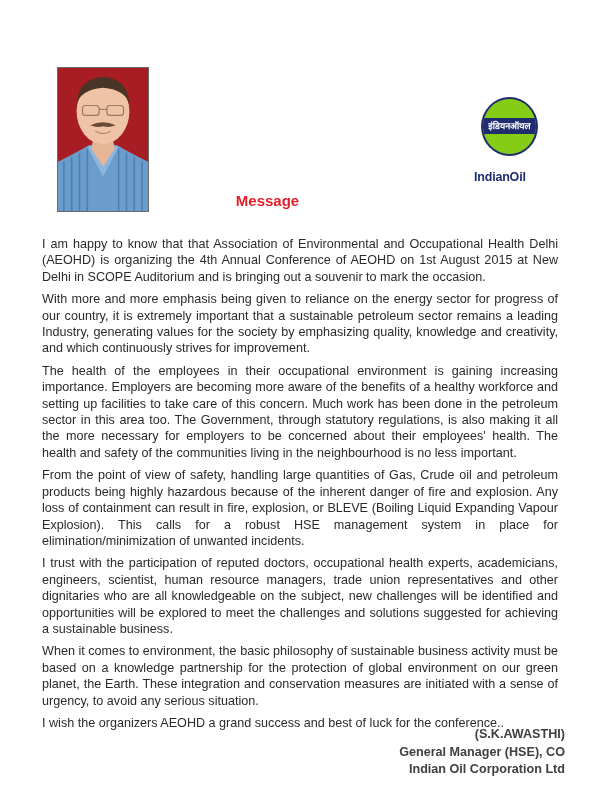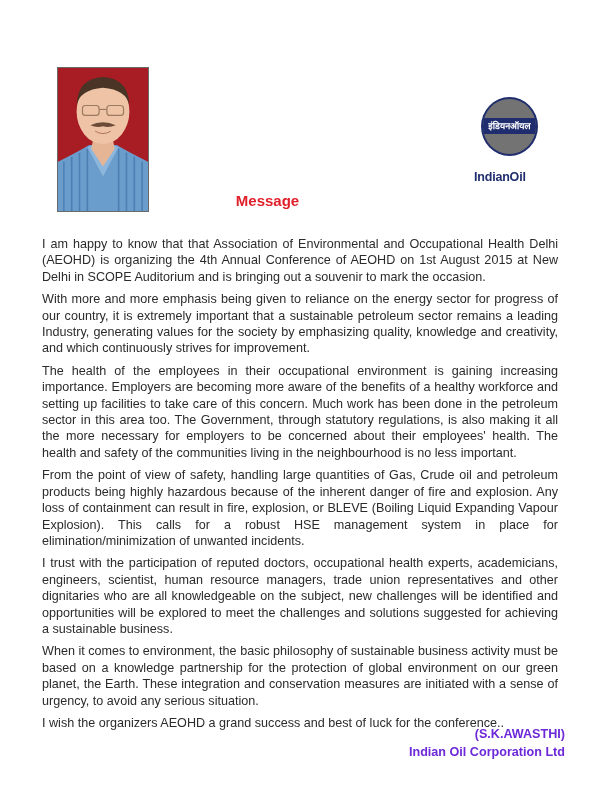--- a/index.html
+++ b/index.html
@@ -41,21 +41,21 @@
       width: 57px;
       height: 59px;
       border-radius: 50%;
       background: #1f2d6e;
       overflow: hidden;
     }
     .logo-circle .orange {
       position: absolute;
       left: 2px; top: 2px; right: 2px; bottom: 2px;
       border-radius: 50%;
-      background: #737373;
+      background: #84cc16;
       overflow: hidden;
     }
     .logo-band {
       position: absolute;
       left: 0; right: 0;
       top: 19px;
       height: 16px;
       background: #1f2d6e;
       color: #ffffff;
       font-size: 9px;
@@ -101,21 +101,21 @@
       text-align: justify;
     }
     .signature {
       position: absolute;
       right: 50px;
       top: 726px;
       text-align: right;
       font-size: 12.6px;
       font-weight: bold;
       line-height: 17.5px;
-      color: #6d28d9;
+      color: #404040;
     }
     .signature div { white-space: nowrap; }
   </style>
 </head>
 <body>
 
 <div class="photo">
   <svg viewBox="0 0 92 145" preserveAspectRatio="none">
     <rect x="0" y="0" width="92" height="145" fill="#a81c24"></rect>
 
@@ -167,14 +167,15 @@
   <p>With more and more emphasis being given to reliance on the energy sector for progress of our country, it is extremely important that a sustainable petroleum sector remains a leading Industry, generating values for the society by emphasizing quality, knowledge and creativity, and which continuously strives for improvement.</p>
   <p>The health of the employees in their occupational environment is gaining increasing importance. Employers are becoming more aware of the benefits of a healthy workforce and setting up facilities to take care of this concern. Much work has been done in the petroleum sector in this area too. The Government, through statutory regulations, is also making it all the more necessary for employers to be concerned about their employees' health. The health and safety of the communities living in the neighbourhood is no less important.</p>
   <p>From the point of view of safety, handling large quantities of Gas, Crude oil and petroleum products being highly hazardous because of the inherent danger of fire and explosion.  Any loss of containment can result in fire, explosion, or BLEVE (Boiling Liquid Expanding Vapour Explosion).   This calls for a robust HSE management system in place for elimination/minimization of unwanted incidents.</p>
   <p>I trust with the participation of reputed doctors, occupational health experts, academicians, engineers, scientist, human resource managers, trade union representatives and other dignitaries who are all knowledgeable on the subject, new challenges will be identified and opportunities will be explored to meet the challenges and solutions suggested for achieving a sustainable business.</p>
   <p>When it comes to environment, the basic philosophy of sustainable business activity must be based on a knowledge partnership for the protection of global environment on our green planet, the Earth. These integration and conservation measures are initiated with a sense of urgency, to avoid any serious situation.</p>
   <p>I wish the organizers AEOHD a grand success and best of luck for the conference..</p>
 </div>
 
 <div class="signature">
   <div>(S.K.AWASTHI)</div>
+  <div>General Manager (HSE), CO</div>
   <div>Indian Oil Corporation Ltd</div>
 </div>
 
 </body></html>

